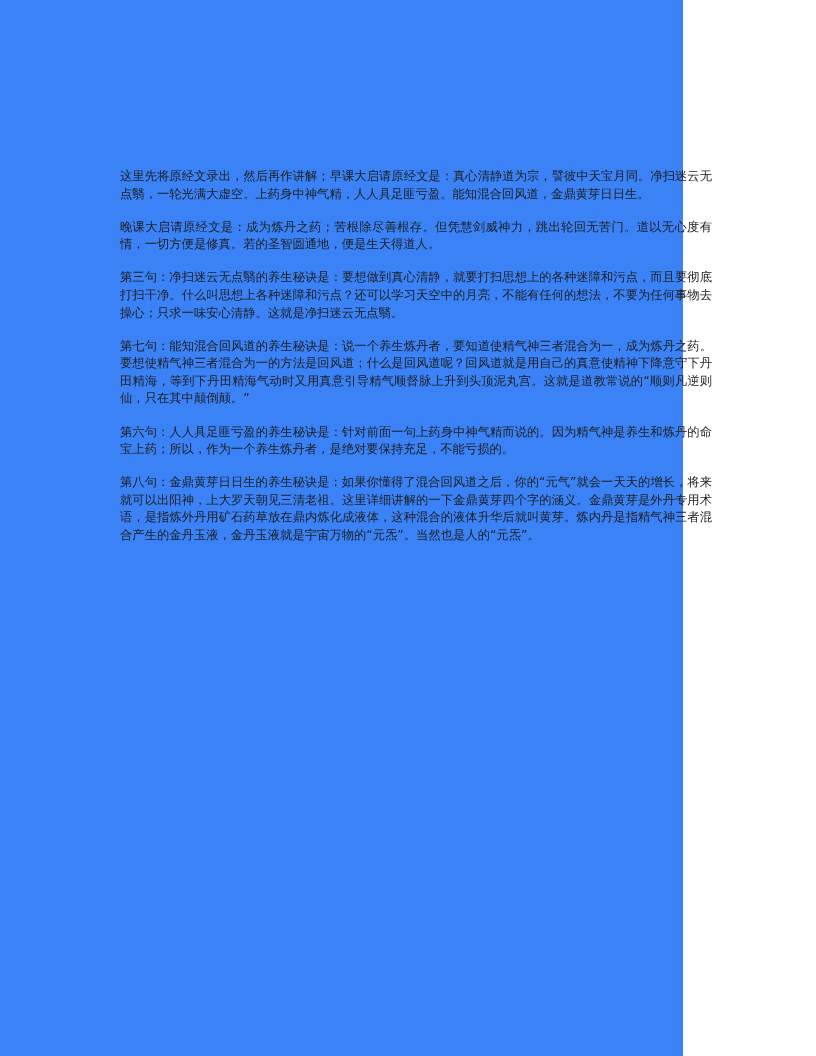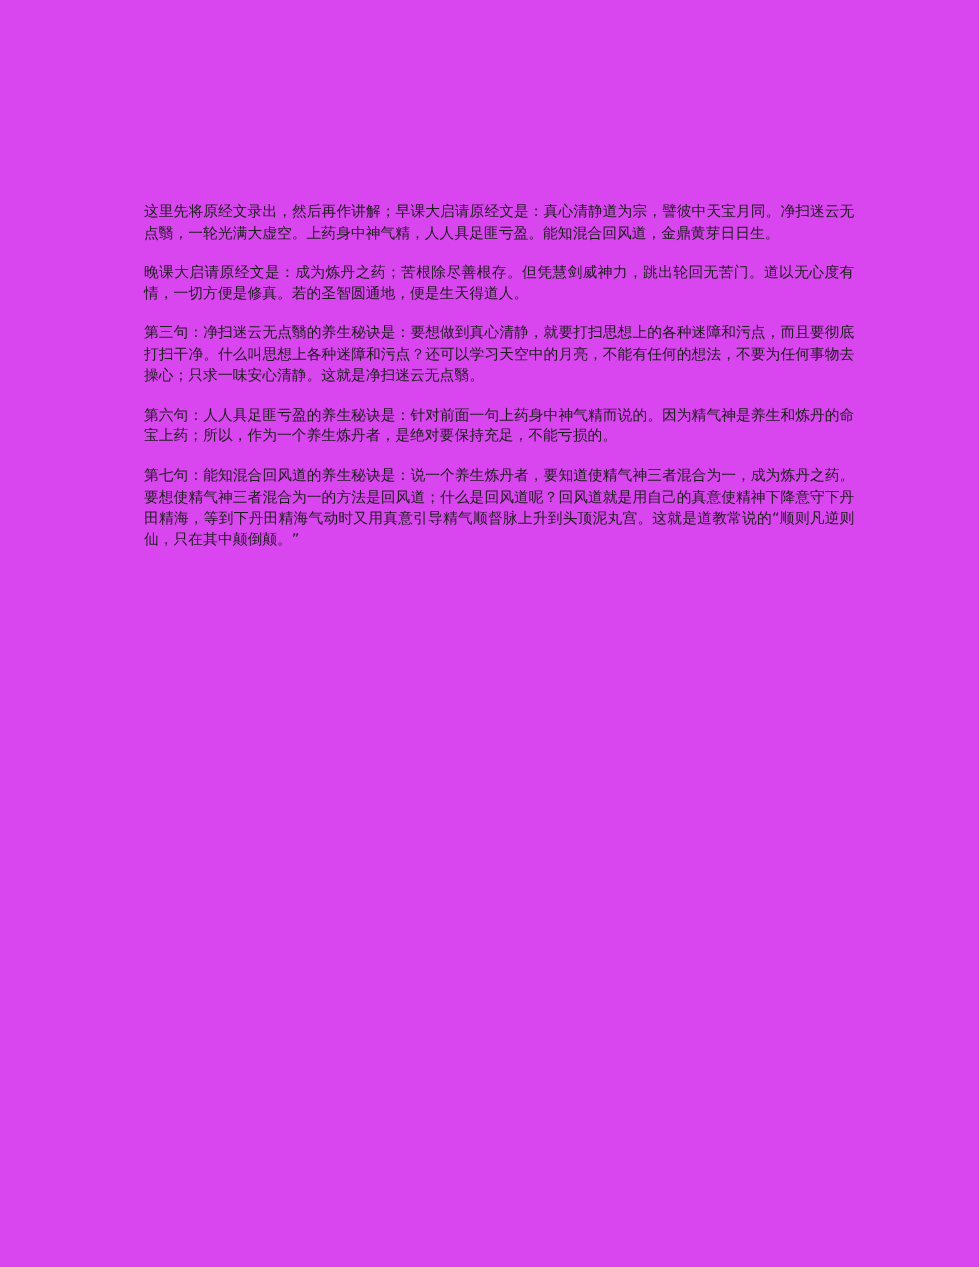--- a/index.html
+++ b/index.html
@@ -9,23 +9,23 @@
   }
   body {
     width: 816px;
     height: 1056px;
     font-family: "DejaVu Sans", "Liberation Sans", sans-serif;
     color: #1a1a1a;
     overflow: hidden;
   }
   .page {
     position: relative;
-    width: 816px;
+    width: 683px;
     height: 1056px;
-    background: #d946ef;
+    background: #3b82f6;
     box-sizing: border-box;
   }
   .content {
     position: absolute;
     left: 120px;
     top: 168px;
     width: 592px;
   }
   .para {
     font-size: 12.3px;
@@ -42,16 +42,17 @@
   }
 </style>
 </head>
 <body>
 
 <div class="page">
   <div class="content">
     <p class="para">这里先将原经文录出，然后再作讲解；早课大启请原经文是：真心清静道为宗，譬彼中天宝月同。净扫迷云无点翳，一轮光满大虚空。上药身中神气精，人人具足匪亏盈。能知混合回风道，金鼎黄芽日日生。</p>
     <p class="para">晚课大启请原经文是：成为炼丹之药；苦根除尽善根存。但凭慧剑威神力，跳出轮回无苦门。道以无心度有情，一切方便是修真。若的圣智圆通地，便是生天得道人。</p>
     <p class="para">第三句：净扫迷云无点翳的养生秘诀是：要想做到真心清静，就要打扫思想上的各种迷障和污点，而且要彻底打扫干净。什么叫思想上各种迷障和污点？还可以学习天空中的月亮，不能有任何的想法，不要为任何事物去操心；只求一味安心清静。这就是净扫迷云无点翳。</p>
+    <p class="para">第七句：能知混合回风道的养生秘诀是：说一个养生炼丹者，要知道使精气神三者混合为一，成为炼丹之药。要想使精气神三者混合为一的方法是回风道；什么是回风道呢？回风道就是用自己的真意使精神下降意守下丹田精海，等到下丹田精海气动时又用真意引导精气顺督脉上升到头顶泥丸宫。这就是道教常说的“顺则凡逆则仙，只在其中颠倒颠。”</p>
     <p class="para">第六句：人人具足匪亏盈的养生秘诀是：针对前面一句上药身中神气精而说的。因为精气神是养生和炼丹的命宝上药；所以，作为一个养生炼丹者，是绝对要保持充足，不能亏损的。</p>
-    <p class="para">第七句：能知混合回风道的养生秘诀是：说一个养生炼丹者，要知道使精气神三者混合为一，成为炼丹之药。要想使精气神三者混合为一的方法是回风道；什么是回风道呢？回风道就是用自己的真意使精神下降意守下丹田精海，等到下丹田精海气动时又用真意引导精气顺督脉上升到头顶泥丸宫。这就是道教常说的“顺则凡逆则仙，只在其中颠倒颠。”</p>
+    <p class="para">第八句：金鼎黄芽日日生的养生秘诀是：如果你懂得了混合回风道之后，你的“元气”就会一天天的增长，将来就可以出阳神，上大罗天朝见三清老祖。这里详细讲解的一下金鼎黄芽四个字的涵义。金鼎黄芽是外丹专用术语，是指炼外丹用矿石药草放在鼎内炼化成液体，这种混合的液体升华后就叫黄芽。炼内丹是指精气神三者混合产生的金丹玉液，金丹玉液就是宇宙万物的“元炁”。当然也是人的“元炁”。</p>
   </div>
 </div>
 
 </body></html>

